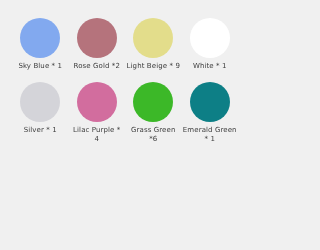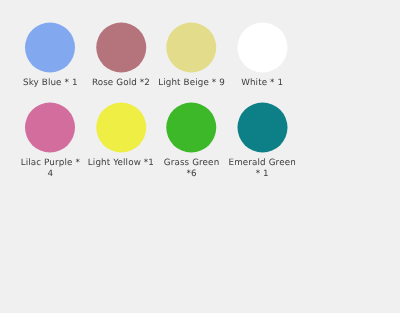--- a/index.html
+++ b/index.html
@@ -67,26 +67,26 @@
       </div>
       <div class="swatch-cell">
         <div class="swatch-circle" style="background: rgb(227, 221, 139);"></div>
         <div class="swatch-label" style="color: rgb(61, 61, 61);">Light Beige * 9</div>
       </div>
       <div class="swatch-cell">
         <div class="swatch-circle" style="background: rgb(255, 255, 255);"></div>
         <div class="swatch-label" style="color: rgb(61, 61, 61);">White * 1</div>
       </div>
       <div class="swatch-cell">
+        <div class="swatch-circle" style="background: rgb(212, 212, 217);"></div>
+        <div class="swatch-label" style="color: rgb(61, 61, 61);">Silver * 1</div>
+      </div>
+      <div class="swatch-cell">
         <div class="swatch-circle" style="background: rgb(210, 109, 158);"></div>
         <div class="swatch-label" style="color: rgb(61, 61, 61);">Lilac Purple * 4</div>
-      </div>
-      <div class="swatch-cell">
-        <div class="swatch-circle" style="background: rgb(238, 238, 68);"></div>
-        <div class="swatch-label" style="color: rgb(61, 61, 61);">Light Yellow *1</div>
       </div>
       <div class="swatch-cell">
         <div class="swatch-circle" style="background: rgb(60, 184, 40);"></div>
         <div class="swatch-label" style="color: rgb(61, 61, 61);">Grass Green *6</div>
       </div>
       <div class="swatch-cell">
         <div class="swatch-circle" style="background: rgb(13, 127, 134);"></div>
         <div class="swatch-label" style="color: rgb(61, 61, 61);">Emerald Green * 1</div>
       </div>
     </div>

